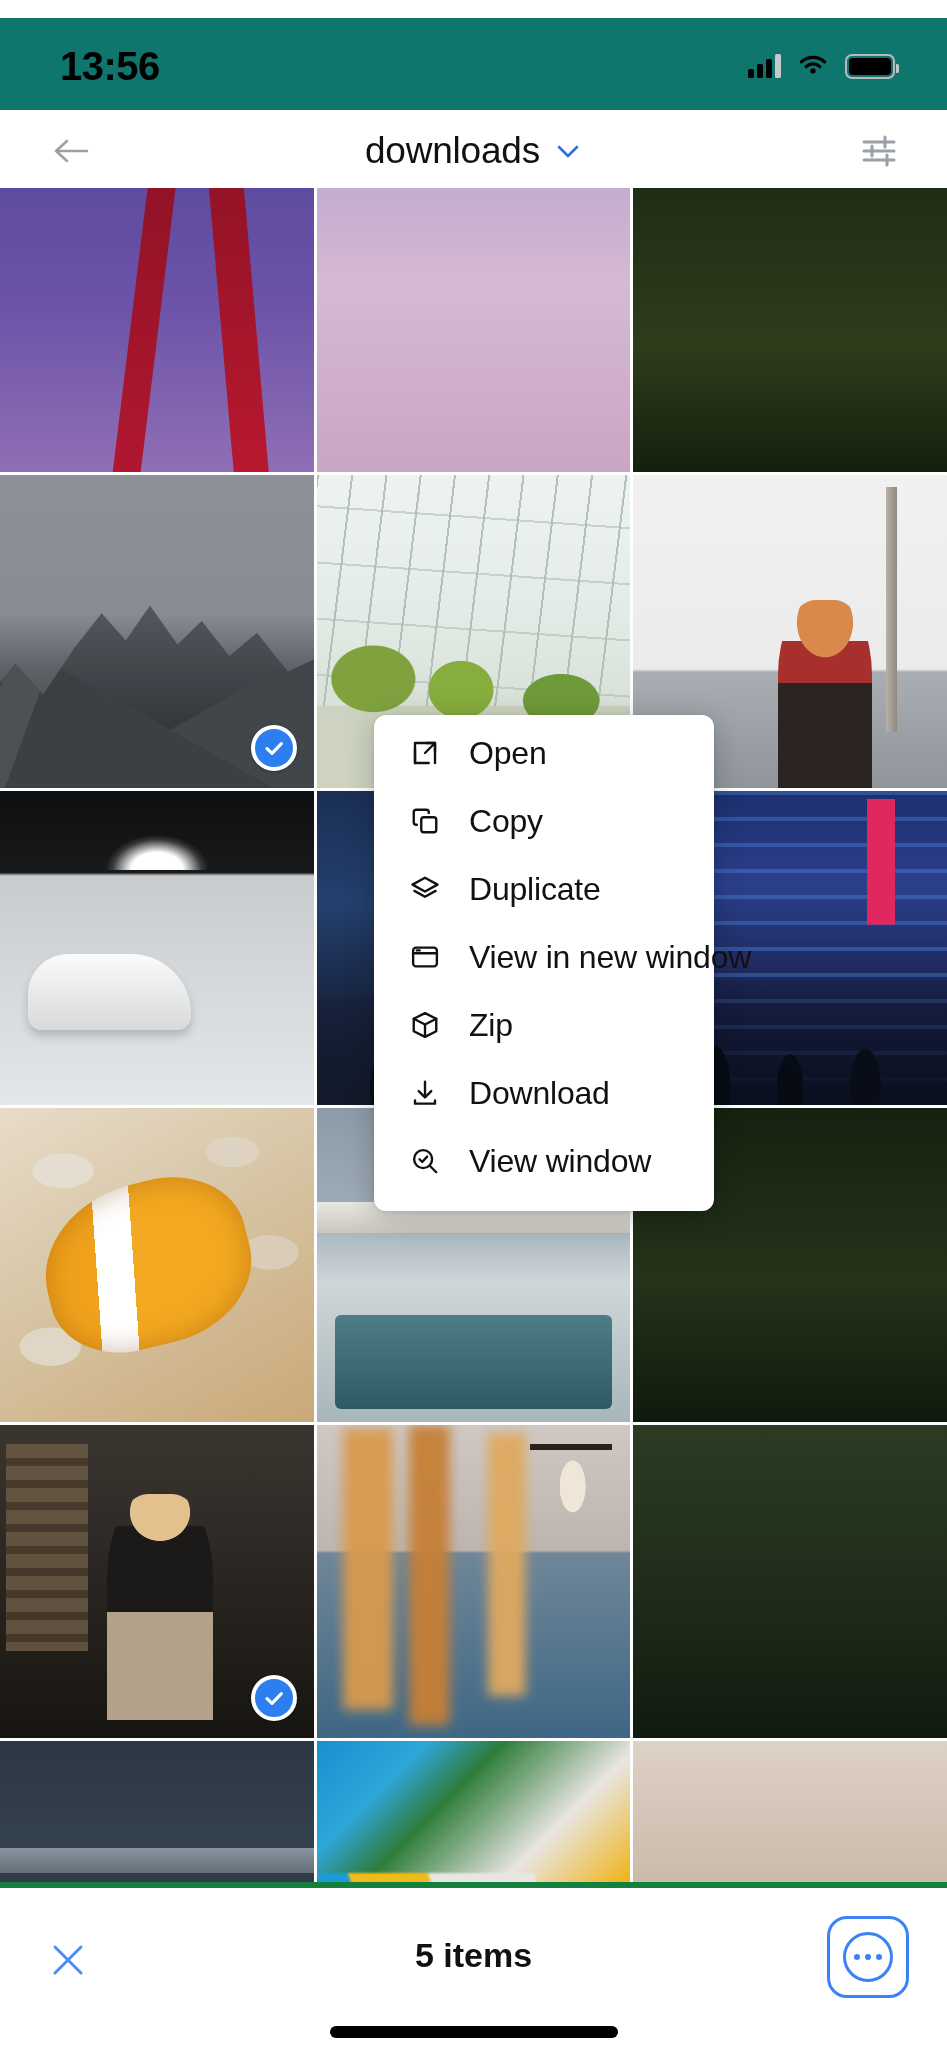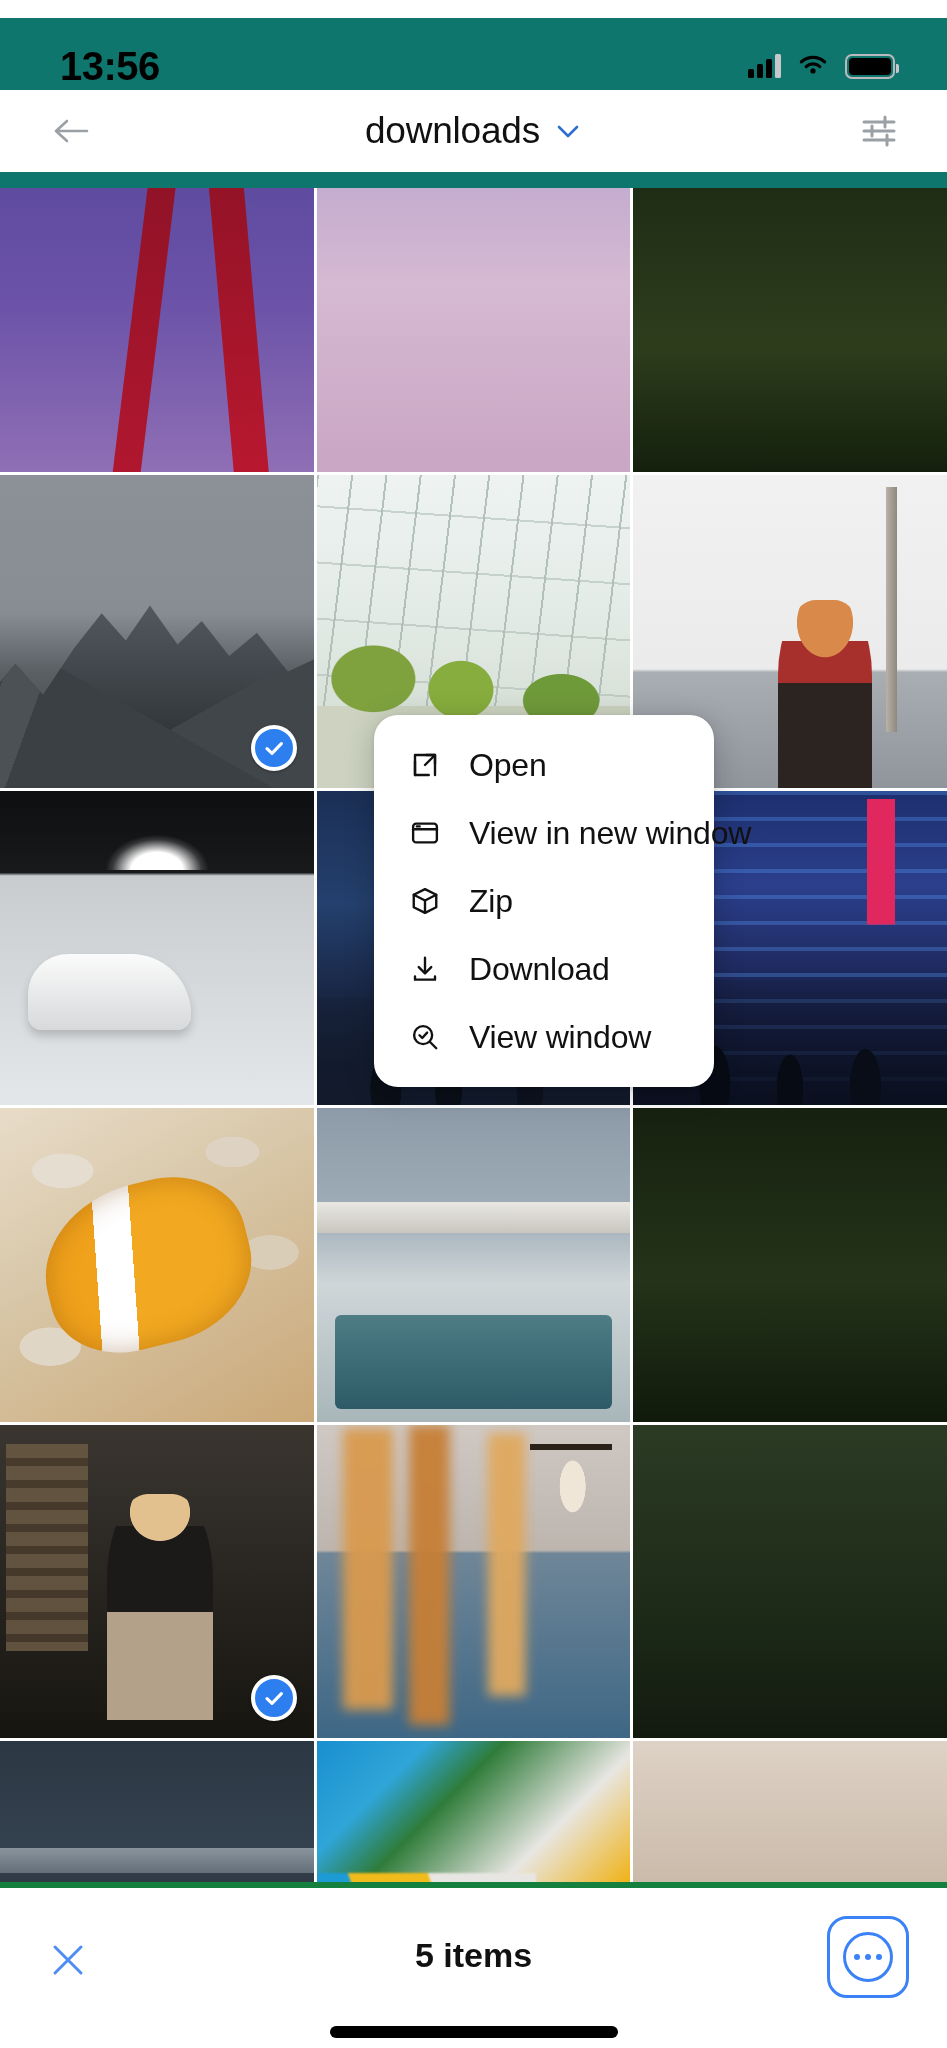--- a/index.html
+++ b/index.html
@@ -31,21 +31,21 @@
     position:relative; display:flex; align-items:center; padding:2px;
   }
   .battery::after{
     content:""; position:absolute; right:-6px; top:8px; width:3px; height:9px;
     background:#c6c6cb; border-radius:0 2px 2px 0;
   }
   .battery span{ display:block; height:100%; width:100%; background:#000; border-radius:4px; }
 
   
   .navbar {
-    position:absolute; top:72px; left:0; width:947px; height:82px;
+    position:absolute; top:92px; left:0; width:947px; height:82px;
     display:flex; align-items:center; background:#fff;
   }
   .nav-back {
     position:absolute; left:48px; top:50%; transform:translateY(-50%);
     width:46px; height:46px; display:flex; align-items:center; justify-content:center;
   }
   .nav-title-wrap {
     position:absolute; left:0; right:0; top:50%; transform:translateY(-50%);
     display:flex; align-items:center; justify-content:center; gap:14px;
   }
@@ -213,23 +213,23 @@
       linear-gradient(70deg,#1d9bd6 0 34%, #f2bb1c 34% 62%, #e8e6e2 62% 100%);
      filter:blur(1px);}
 
   .a-treetop2{background:linear-gradient(180deg,#16210f 0%,#24331a 55%,#101a0b 100%);}
   .a-blurred{background:linear-gradient(180deg,#ded2c6 0%,#c8b8a7 50%,#a89583 100%);}
   .a-forest{background:linear-gradient(180deg,#2b3b24 0%,#1d2a18 60%,#121a0f 100%);}
 
   
   .ctx-menu {
     position:absolute; left:374px; top:697px; width:340px;
-    background:#ffffff; border-radius:24px;
+    background:#ffffff; border-radius:12px;
     box-shadow:0 6px 30px rgba(0,0,0,.22), 0 1px 4px rgba(0,0,0,.10);
-    padding:16px 0 16px 0; z-index:40;
+    padding:4px 0 16px 0; z-index:40;
   }
   .ctx-item {
     display:flex; align-items:center; gap:27px;
     height:68px; padding:0 0 0 34px; cursor:pointer;
   }
   .ctx-ico { width:34px; height:34px; flex:0 0 34px;
     display:flex; align-items:center; justify-content:center; }
   .ctx-ico svg { width:30px; height:30px; display:block; }
   .ctx-label { font-size:32px; color:#111; white-space:nowrap; letter-spacing:-0.2px; }
 
@@ -392,20 +392,38 @@
             <path d="M4 9v11h11"></path>
             <path d="M4 20V4h16v16"></path>
             <path d="M20 4h-7M20 4v7M20 4l-8 8"></path>
           </svg>
         </span>
         <span class="ctx-label">Open</span>
       </div>
       <div class="ctx-item">
         <span class="ctx-ico">
           <svg viewBox="0 0 24 24" fill="none" stroke="#111" stroke-width="1.9" stroke-linecap="round" stroke-linejoin="round">
+            <rect x="9" y="9" width="12" height="12" rx="2"></rect>
+            <path d="M15 5.5V5a2 2 0 0 0-2-2H5a2 2 0 0 0-2 2v8a2 2 0 0 0 2 2h.5"></path>
+          </svg>
+        </span>
+        <span class="ctx-label">Copy</span>
+      </div>
+      <div class="ctx-item">
+        <span class="ctx-ico">
+          <svg viewBox="0 0 24 24" fill="none" stroke="#111" stroke-width="1.9" stroke-linecap="round" stroke-linejoin="round">
+            <path d="M12 3 22 8.5 12 14 2 8.5z"></path>
+            <path d="M3.5 13.5 12 18.2 20.5 13.5"></path>
+          </svg>
+        </span>
+        <span class="ctx-label">Duplicate</span>
+      </div>
+      <div class="ctx-item">
+        <span class="ctx-ico">
+          <svg viewBox="0 0 24 24" fill="none" stroke="#111" stroke-width="1.9" stroke-linecap="round" stroke-linejoin="round">
             <rect x="2.5" y="4.5" width="19" height="15" rx="2.4"></rect>
             <path d="M2.5 9h19"></path>
             <path d="M5.5 6.7h2.2"></path>
           </svg>
         </span>
         <span class="ctx-label">View in new window</span>
       </div>
       <div class="ctx-item">
         <span class="ctx-ico">
           <svg viewBox="0 0 24 24" fill="none" stroke="#111" stroke-width="1.9" stroke-linecap="round" stroke-linejoin="round">

